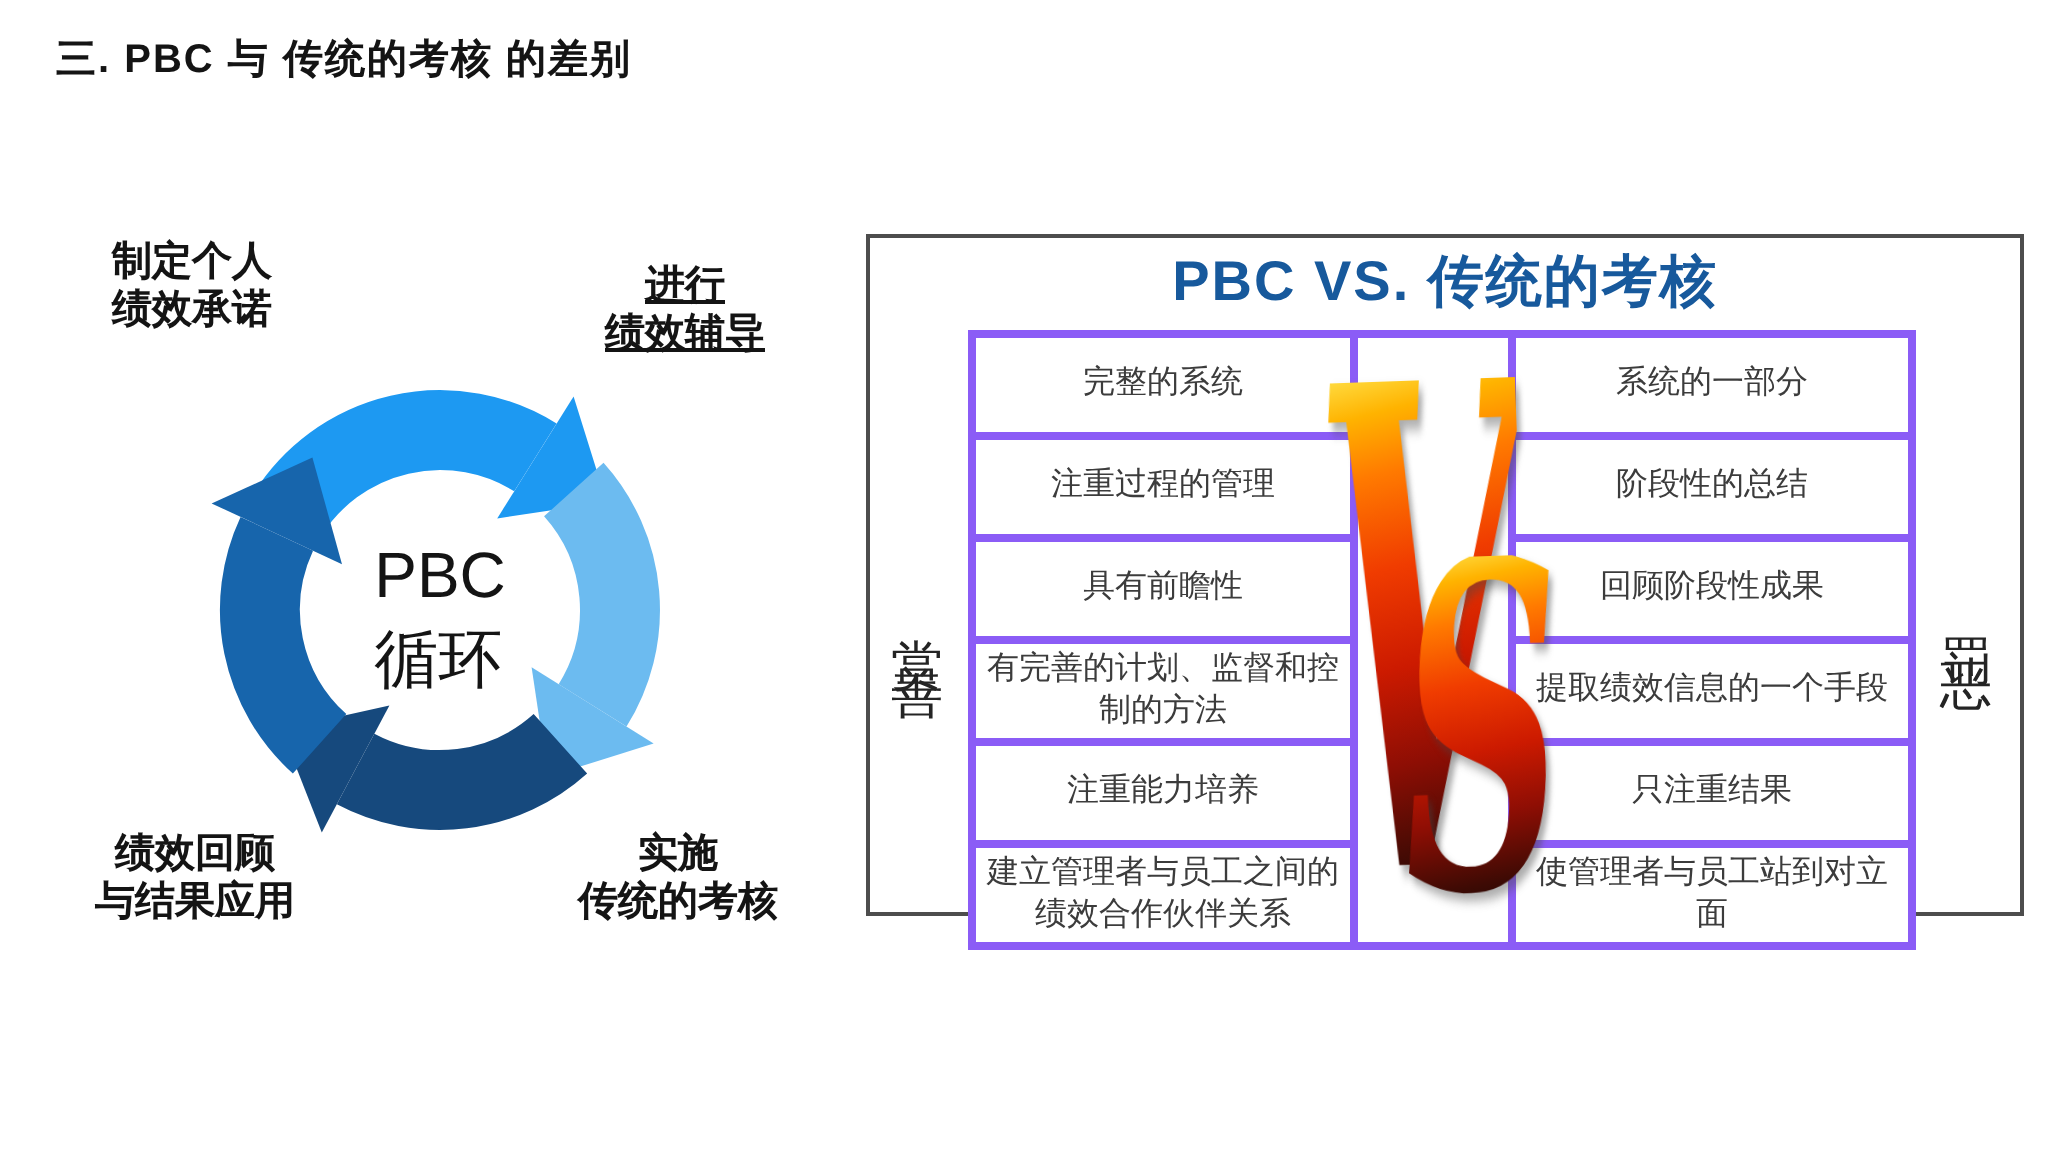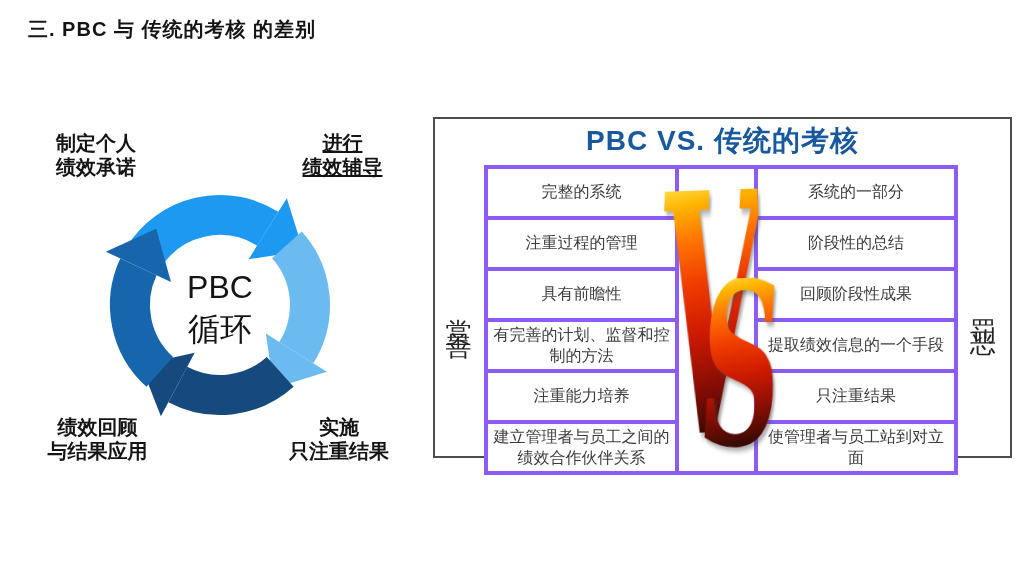--- a/index.html
+++ b/index.html
@@ -11,27 +11,27 @@
     position:absolute; left:28px; top:16px;
     font-size:20px; font-weight:bold; color:#141414; letter-spacing:1px;
     white-space:nowrap;
   }
 
   
   .cycle-area { position:absolute; left:15px; top:95px; width:410px; height:385px; }
   .cycle-svg  { position:absolute; left:45px; top:48px; }
   .cycle-center {
     position:absolute; left:205px; top:214px; transform:translate(-50%,-50%);
-    text-align:center; color:#141414; font-size:32px; line-height:1.3; white-space:nowrap;
+    color:#141414; font-size:32px; line-height:1.3; white-space:nowrap;
   }
   .cycle-label {
     position:absolute; text-align:center; font-weight:bold; color:#141414;
     font-size:20px; line-height:1.2; white-space:pre-line;
   }
-  .lbl-tl { left:6px;   top:36px;  width:150px; }
+  .lbl-tl { left:6px;   top:24px;  width:150px; }
   .lbl-tr { left:255px; top:36px;  width:145px;text-decoration:underline; }
   .lbl-bl { left:0px;   top:320px; width:165px; }
   .lbl-br { left:250px; top:320px; width:148px; }
 
   
   .panel {
     position:absolute; left:433px; top:117px; width:579px; height:341px;
     border:2px solid #4d4d4d; box-sizing:border-box; background:#ffffff;
   }
   .panel-title {
@@ -100,21 +100,21 @@
       <div>循环</div>
     </div>
 
     <div class="cycle-label lbl-tl">制定个人
 绩效承诺</div>
     <div class="cycle-label lbl-tr">进行
 绩效辅导</div>
     <div class="cycle-label lbl-bl">绩效回顾
 与结果应用</div>
     <div class="cycle-label lbl-br">实施
-只注重结果</div>
+传统的考核</div>
   </div>
 
   <div class="panel">
 
     <div class="panel-title">PBC VS. 传统的考核</div>
 
     <div class="panel-body">
 
       <div class="axis-col axis-left">
         <span class="axis-label">赏善</span>

